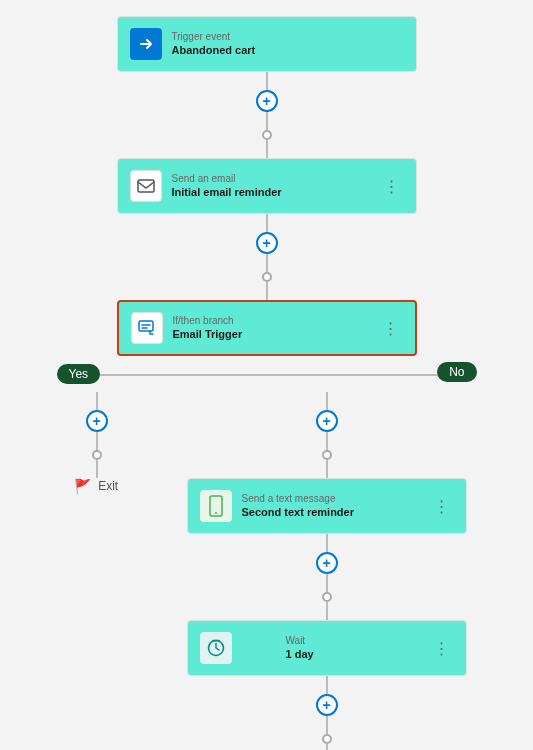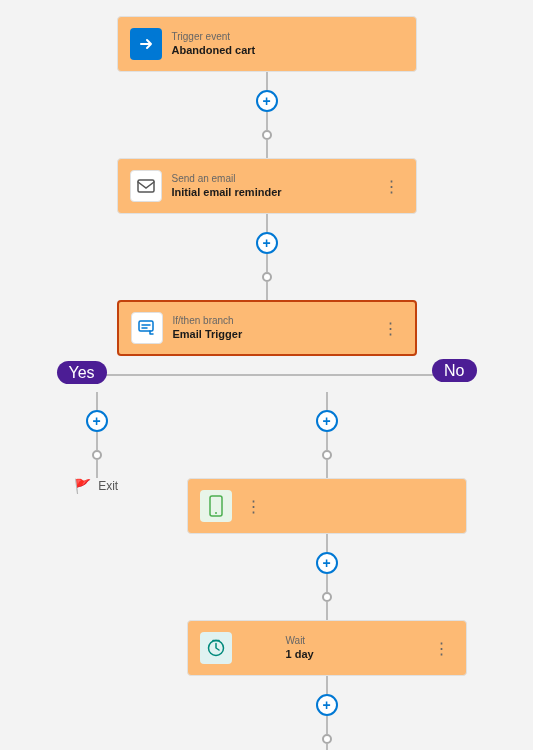--- a/index.html
+++ b/index.html
@@ -13,21 +13,21 @@
     .flow-container {
       display: flex;
       flex-direction: column;
       align-items: center;
       padding: 16px 0 24px 0;
       position: relative;
     }
 
     
     .card {
-      background: #fdba74;
+      background: #5eead4;
       border: 1px solid #e0e0e0;
       border-radius: 4px;
       display: flex;
       align-items: center;
       padding: 10px 12px;
       position: relative;
       width: 300px;
       min-height: 56px;
     }
     .card.highlighted {
@@ -101,25 +101,25 @@
       width: 120px;
       flex-shrink: 0;
     }
     .branch-right {
       display: flex;
       flex-direction: column;
       align-items: center;
       flex: 1;
     }
     .branch-label {
-      background: #4c1d95;
+      background: #14532d;
       color: #fff;
       border-radius: 12px;
       padding: 3px 12px;
-      font-size: 16px;
+      font-size: 12px;
       font-weight: 500;
       white-space: nowrap;
       margin-bottom: 0;
     }
 
     
     .exit-node {
       display: flex;
       align-items: center;
       gap: 6px;
@@ -224,20 +224,24 @@
       <div class="connector-circle"></div>
       <div class="connector-line"></div>
 
       <div class="card" style="width:280px;">
         <div class="card-icon green-light">
           <svg width="18" height="22" viewBox="0 0 18 22" fill="none">
             <rect x="3" y="1" width="12" height="20" rx="2" stroke="#4caf50" stroke-width="1.5" fill="none"></rect>
             <circle cx="9" cy="18" r="1" fill="#4caf50"></circle>
           </svg>
         </div>
+        <div class="card-text">
+          <div class="card-label">Send a text message</div>
+          <div class="card-title">Second text reminder</div>
+        </div>
         <span class="card-menu">⋮</span>
       </div>
 
       <div class="connector-line"></div>
       <div class="connector-plus">+</div>
       <div class="connector-line"></div>
       <div class="connector-circle"></div>
       <div class="connector-line"></div>
 
       <div class="card" style="width:280px;gap:44px;">

